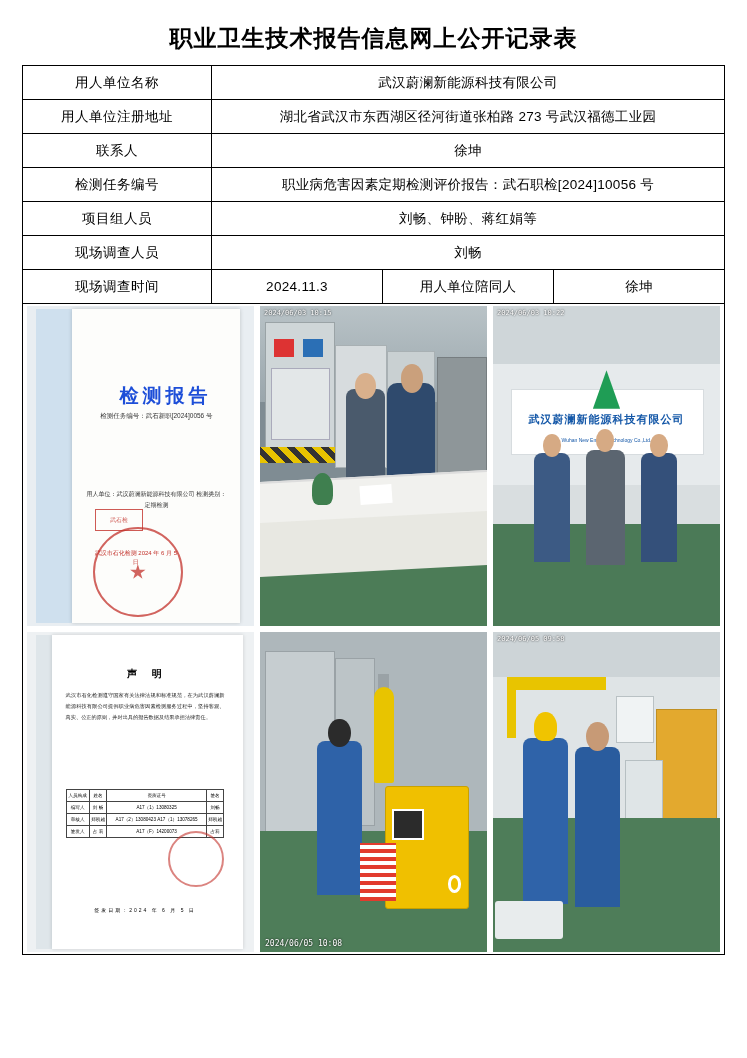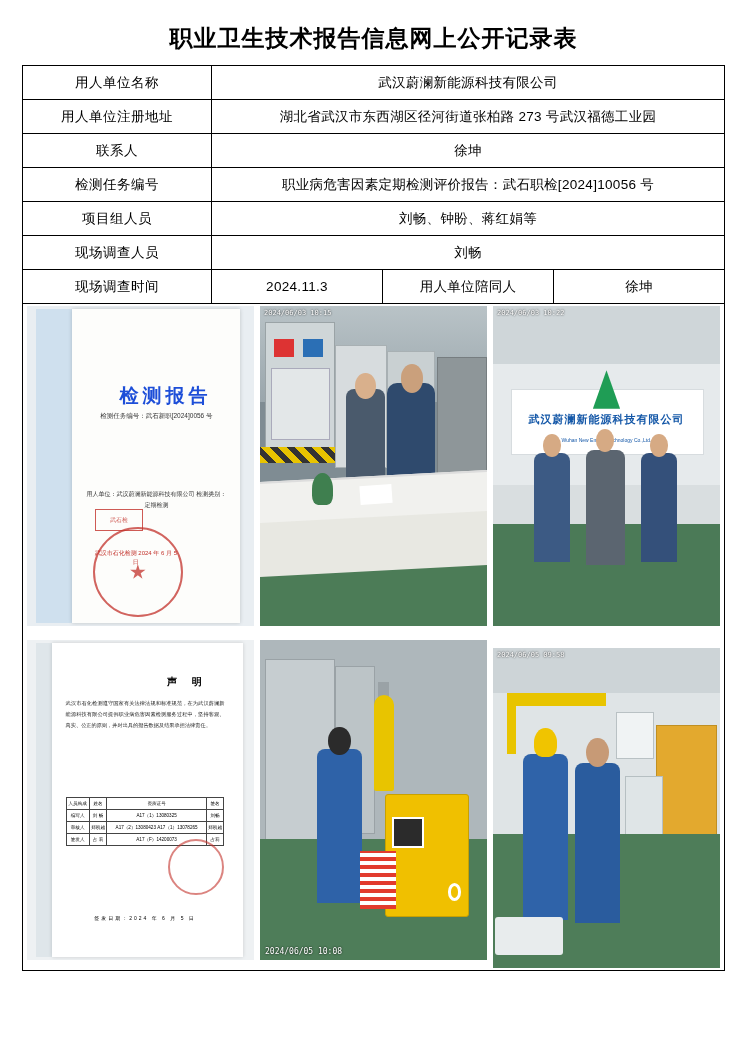--- a/index.html
+++ b/index.html
@@ -135,21 +135,21 @@
   .p3 .m1h{position:absolute;left:22%;top:40%;width:8%;height:7%;background:#d6aa84;border-radius:50%;}
   .p3 .m2{position:absolute;left:41%;top:45%;width:17%;height:36%;background:#5b6570;border-radius:8px 8px 0 0;}
   .p3 .m2h{position:absolute;left:45.5%;top:38.5%;width:8%;height:7%;background:#d6aa84;border-radius:50%;}
   .p3 .m3{position:absolute;left:65%;top:46%;width:16%;height:34%;background:#34507a;border-radius:8px 8px 0 0;}
   .p3 .m3h{position:absolute;left:69%;top:40%;width:8%;height:7%;background:#d6aa84;border-radius:50%;}
 
   
   .p4 { background:#eef1f3; }
   .p4 .sheetL{position:absolute;left:4%;top:1%;width:7%;height:98%;background:#dfe6ea;}
   .p4 .sheet{position:absolute;left:11%;top:1%;width:84%;height:98%;background:#fff;box-shadow:0 0 4px rgba(0,0,0,.15);}
-  .p4 .h{position:absolute;left:11%;top:11%;width:84%;text-align:center;font-size:10px;font-weight:bold;letter-spacing:6px;padding-left:40px;}
+  .p4 .h{position:absolute;left:11%;top:11%;width:84%;text-align:center;font-size:10px;font-weight:bold;letter-spacing:6px;}
   .p4 .para{position:absolute;left:17%;top:18%;width:70%;font-size:5.2px;line-height:2.1;color:#222;text-align:justify;}
   .p4 table{position:absolute;left:17%;top:49%;width:70%;border-collapse:collapse;}
   .p4 table td{border:1px solid #444;font-size:4.6px;height:11px;text-align:center;padding:0;}
   .p4 .sig{position:absolute;left:17%;top:86%;width:70%;font-size:5px;text-align:center;letter-spacing:2px;}
   .p4 .rstamp{position:absolute;left:62%;top:62%;width:52px;height:52px;border:2px solid #c3322b;border-radius:50%;opacity:.6;}
 
   
   .p5 { background:#8d969b;padding-left:28px; }
   .p5 .wall{position:absolute;left:0;top:0;width:100%;height:62%;background:#aeb7bb;}
   .p5 .panel{position:absolute;left:2%;top:6%;width:30%;height:56%;background:#c6cdd0;border:1px solid #9aa2a6;}
@@ -159,21 +159,21 @@
   .p5 .floor{position:absolute;left:0;top:62%;width:100%;height:38%;background:#4e7d59;}
   .p5 .ymach{position:absolute;left:55%;top:48%;width:36%;height:38%;background:#f0c000;border:1px solid #c9a100;border-radius:3px;}
   .p5 .ymach .scr{position:absolute;left:8%;top:18%;width:34%;height:22%;background:#2b2b2b;border:2px solid #fff;}
   .p5 .ymach .lg{position:absolute;left:52%;top:52%;width:40%;height:36%;background:#f0c000;}
   .p5 .ymach .om{position:absolute;left:60%;top:58%;width:22%;height:26%;border:3px solid #fff;border-radius:50%;}
   .p5 .worker{position:absolute;left:25%;top:34%;width:20%;height:48%;background:#2e62a8;border-radius:8px 8px 0 0;}
   .p5 .whead{position:absolute;left:30%;top:27%;width:10%;height:9%;background:#2b2b2b;border-radius:50%;}
   .p5 .fence{position:absolute;left:44%;top:66%;width:16%;height:18%;background:repeating-linear-gradient(0deg,#e23b2e 0 4px,#fff 4px 8px);}
 
   
-  .p6 { background:#ef4444;margin-top:8px; }
+  .p6 { background:#ef4444; }
   .p6 .ceil{position:absolute;left:0;top:0;width:100%;height:14%;background:#cdd4d7;}
   .p6 .wall{position:absolute;left:0;top:14%;width:100%;height:44%;background:#dfe4e6;}
   .p6 .crane{position:absolute;left:6%;top:14%;width:44%;height:4%;background:#e8c400;}
   .p6 .cranearm{position:absolute;left:6%;top:17%;width:4%;height:16%;background:#e8c400;}
   .p6 .box{position:absolute;left:54%;top:20%;width:16%;height:14%;background:#f0f3f4;border:1px solid #b9c1c4;}
   .p6 .cab1{position:absolute;left:72%;top:24%;width:26%;height:52%;background:#e3a92e;border:1px solid #c08f22;}
   .p6 .cab2{position:absolute;left:58%;top:40%;width:16%;height:40%;background:#dfe5e7;border:1px solid #b6bfc2;}
   .p6 .floor{position:absolute;left:0;top:58%;width:100%;height:42%;background:#4e7d59;}
   .p6 .w1{position:absolute;left:13%;top:33%;width:20%;height:52%;background:#2f63a9;border-radius:8px 8px 0 0;}
   .p6 .w1h{position:absolute;left:18%;top:25%;width:10%;height:9%;background:#f0c400;border-radius:50% 50% 35% 35%;}

